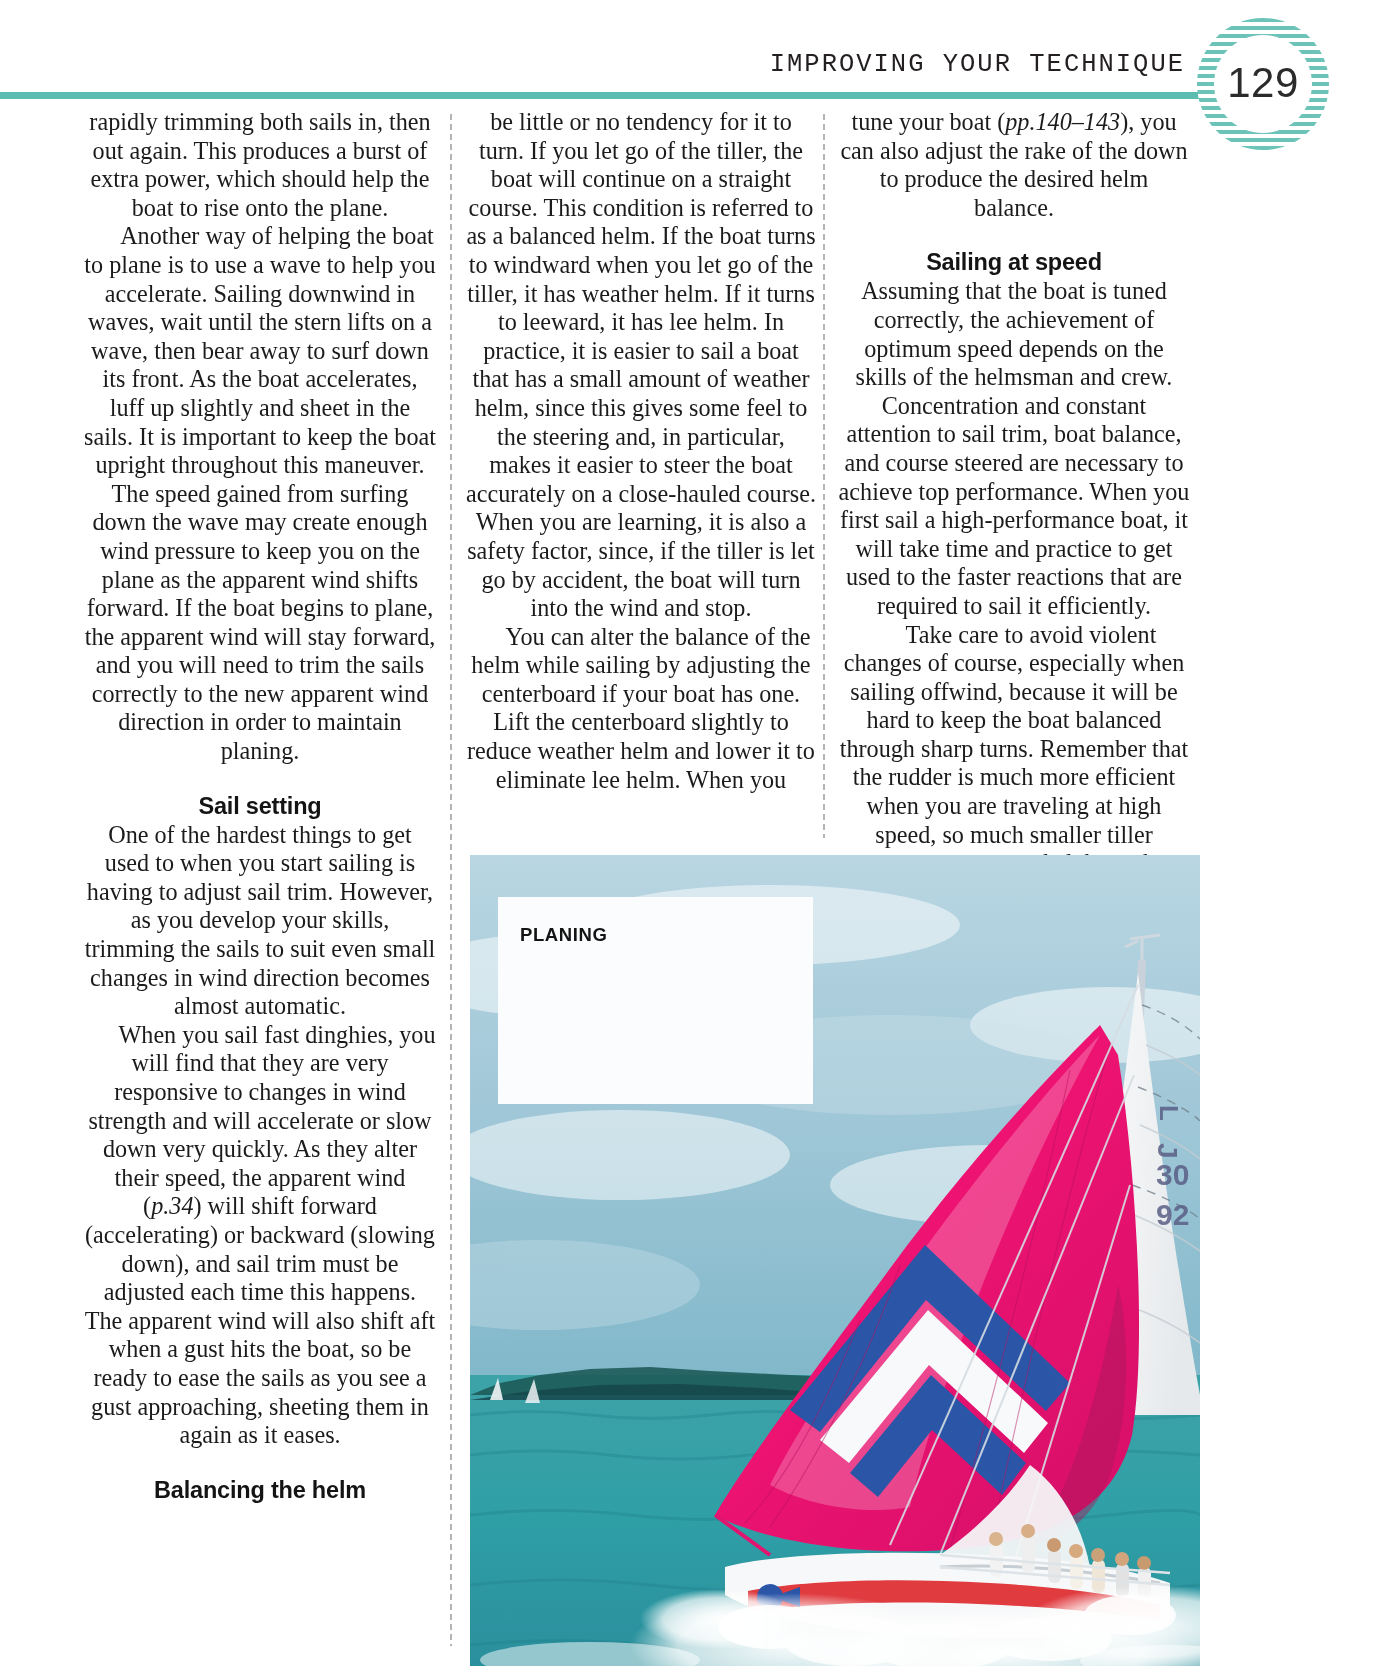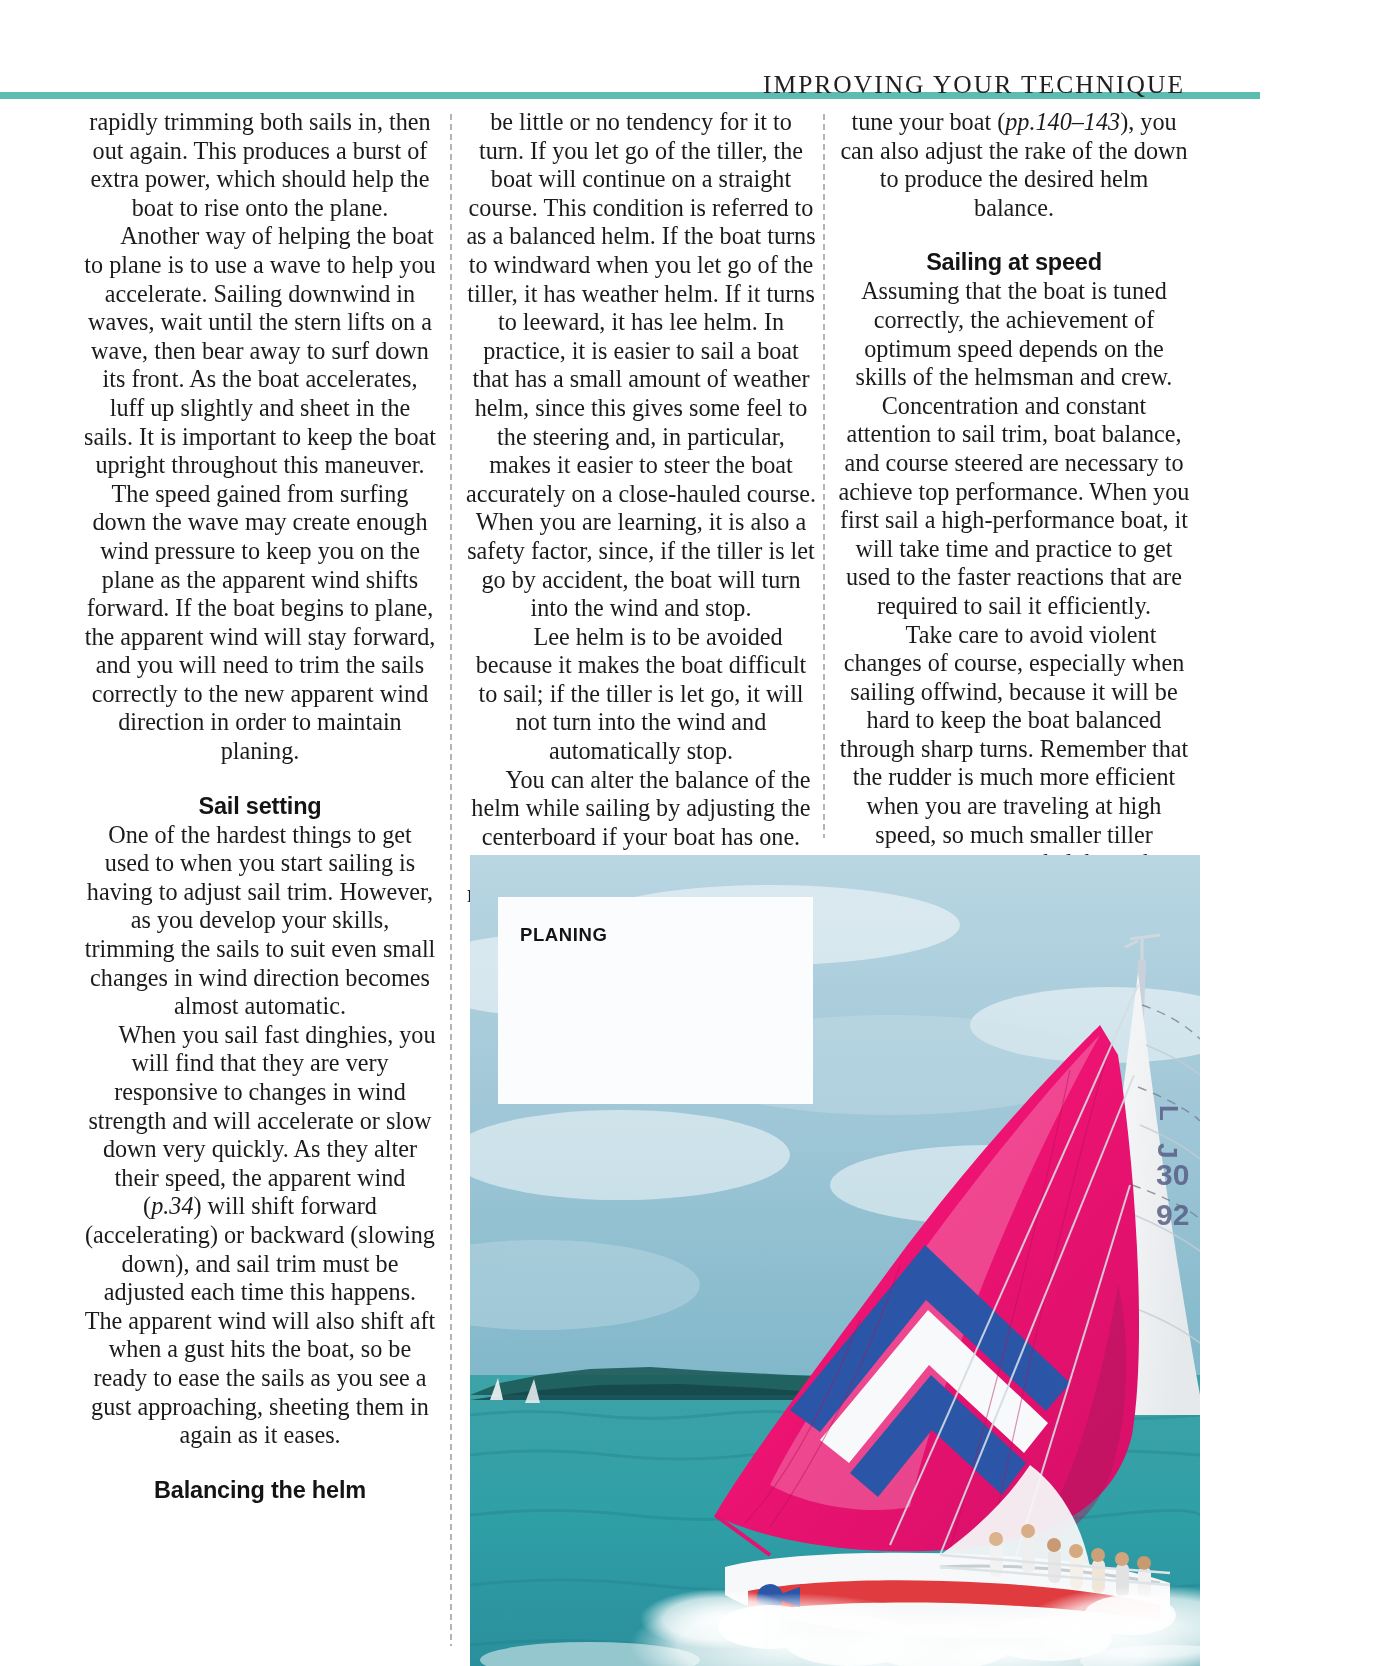--- a/index.html
+++ b/index.html
@@ -22,27 +22,26 @@
     left: 0;
     top: 92px;
     width: 1260px;
     height: 7px;
     background: #5cbcb0;
   }
   .header-title {
     position: absolute;
     right: 197px;
     top: 50px;
-    font-family: Liberation Serif, serif;
+    font-family: Liberation Mono, monospace;
     font-size: 25.5px;
     letter-spacing: 2.0px;
     color: #231f20;
     text-transform: uppercase;
     white-space: nowrap;
-    margin-top: 20px;
   }
 
   
   .page-badge {
     position: absolute;
     left: 1197px;
     top: 18px;
     width: 132px;
     height: 132px;
   }
@@ -158,36 +157,41 @@
   }
 </style>
 </head>
 <body>
 
 <div class="page">
 
   <div class="header-rule"></div>
   <div class="header-title">IMPROVING YOUR TECHNIQUE</div>
 
+  <div class="page-badge">
+    <div class="stripes"></div>
+    <div class="disc">
+      <span class="num">129</span>
+    </div>
+  </div>
 
   <div class="divider divider-1"></div>
   <div class="divider divider-2"></div>
 
   <div class="col col-1">
     <p>rapidly trimming both sails in, then out again. This produces a burst of extra power, which should help the boat to rise onto the plane.</p>
     <p class="indent">Another way of helping the boat to plane is to use a wave to help you accelerate. Sailing downwind in waves, wait until the stern lifts on a wave, then bear away to surf down its front. As the boat accelerates, luff up slightly and sheet in the sails. It is important to keep the boat upright throughout this maneuver. The speed gained from surfing down the wave may create enough wind pressure to keep you on the plane as the apparent wind shifts forward. If the boat begins to plane, the apparent wind will stay forward, and you will need to trim the sails correctly to the new apparent wind direction in order to maintain planing.</p>
     <h3>Sail setting</h3>
     <p>One of the hardest things to get used to when you start sailing is having to adjust sail trim. However, as you develop your skills, trimming the sails to suit even small changes in wind direction becomes almost automatic.</p>
     <p class="indent"><span>When you sail fast dinghies, you will find that they are very responsive to changes in wind strength and will accelerate or slow down very quickly. As they alter their speed, the apparent wind (</span><span class="ital">p.34</span><span>) will shift forward (accelerating) or backward (slowing down), and sail trim must be adjusted each time this happens. The apparent wind will also shift aft when a gust hits the boat, so be ready to ease the sails as you see a gust approaching, sheeting them in again as it eases.</span></p>
     <h3>Balancing the helm</h3>
   </div>
 
   <div class="col col-2">
     <p>be little or no tendency for it to turn. If you let go of the tiller, the boat will continue on a straight course. This condition is referred to as a balanced helm. If the boat turns to windward when you let go of the tiller, it has weather helm. If it turns to leeward, it has lee helm. In practice, it is easier to sail a boat that has a small amount of weather helm, since this gives some feel to the steering and, in particular, makes it easier to steer the boat accurately on a close-hauled course. When you are learning, it is also a safety factor, since, if the tiller is let go by accident, the boat will turn into the wind and stop.</p>
-    <p class="indent">Lee helm is to be avoided because it makes the boat difficult to sail; if the tiller is let go, it will not turn into the wind and automatically stop.</p>
     <p class="indent">You can alter the balance of the helm while sailing by adjusting the centerboard if your boat has one. Lift the centerboard slightly to reduce weather helm and lower it to eliminate lee helm. When you</p>
   </div>
 
   <div class="col col-3">
     <p><span>tune your boat (</span><span class="ital">pp.140–143</span><span>), you can also adjust the rake of the down to produce the desired helm balance.</span></p>
     <h3>Sailing at speed</h3>
     <p>Assuming that the boat is tuned correctly, the achievement of optimum speed depends on the skills of the helmsman and crew. Concentration and constant attention to sail trim, boat balance, and course steered are necessary to achieve top performance. When you first sail a high-performance boat, it will take time and practice to get used to the faster reactions that are required to sail it efficiently.</p>
     <p class="indent">Take care to avoid violent changes of course, especially when sailing offwind, because it will be hard to keep the boat balanced through sharp turns. Remember that the rudder is much more efficient when you are traveling at high speed, so much smaller tiller movements are needed than when you are sailing slowly.</p>
   </div>
 

